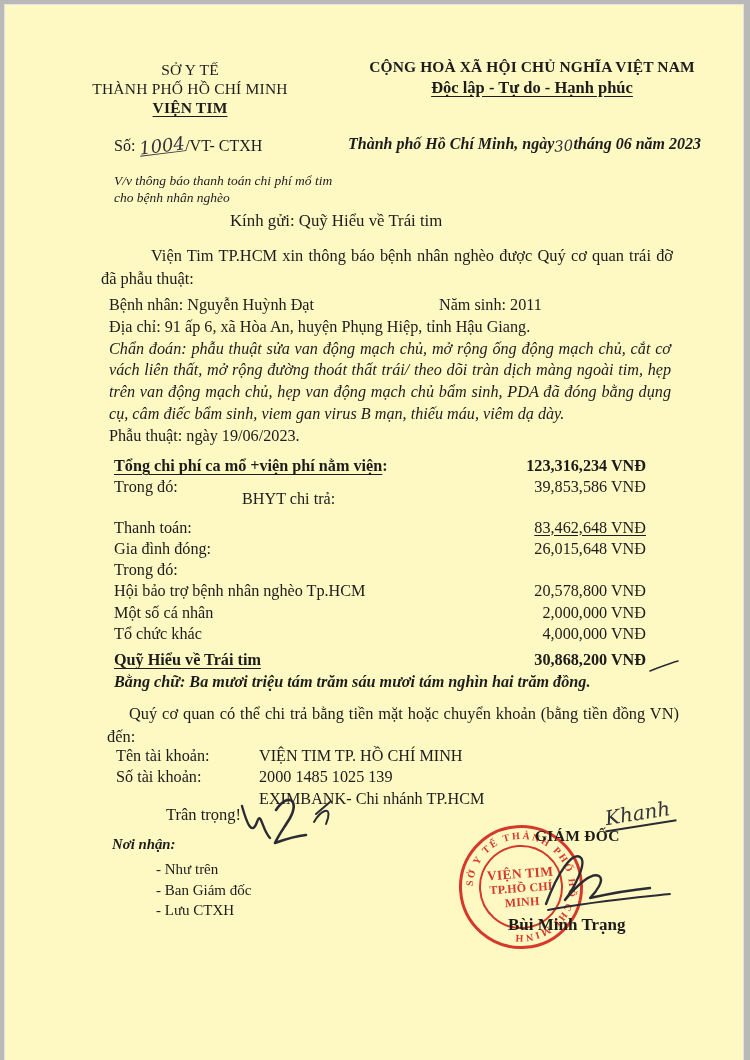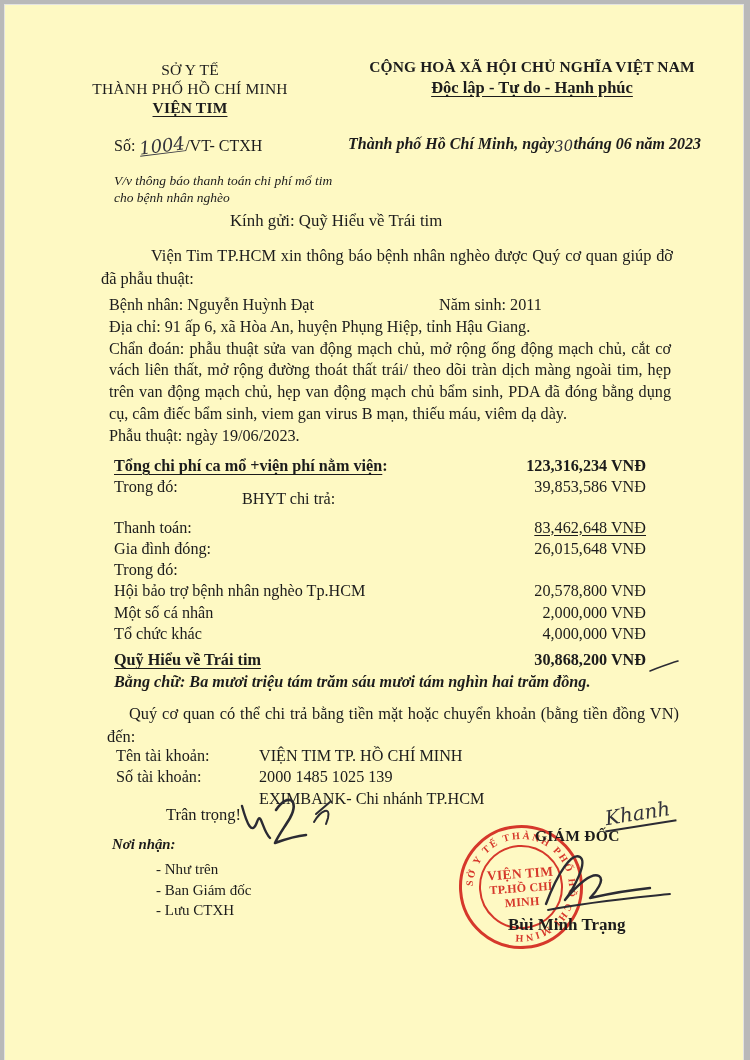--- a/index.html
+++ b/index.html
@@ -41,21 +41,21 @@
   .subject{left:110px;top:169px;width:320px;font-size:13.5px;font-style:italic;line-height:16.5px;}
 
   .salutation{left:226px;top:207px;font-size:16.8px;}
 
   .intro{left:97px;top:241px;width:572px;font-size:16.4px;line-height:22.5px;text-align:justify;text-indent:50px;}
 
   
   .patient{left:105px;top:291px;width:562px;font-size:16.2px;line-height:21.8px;}
   .patient .row1{position:relative;}
   .patient .birth{position:absolute;left:330px;top:0;}
-  .diagnosis{text-align:justify;}
+  .diagnosis{text-align:justify;font-style:italic;}
 
   
   .finance{left:110px;top:452px;width:532px;font-size:16.2px;}
   .frow{display:flex;justify-content:space-between;line-height:21.3px;position:relative;}
   .frow .amt{min-width:180px;text-align:right;white-space:nowrap;}
   .lbl2{position:absolute;left:128px;top:12px;}
   .gap18{height:19px;}
   .gap4{height:5px;}
   .amt-u{text-decoration:underline;text-underline-offset:2px;}
   .words{font-size:16.2px;font-weight:bold;font-style:italic;line-height:21.5px;}
@@ -126,21 +126,21 @@
     <span>Thành phố Hồ Chí Minh, ngày</span><span class="hw hw-day">30</span><span>tháng 06 năm 2023</span>
   </div>
 
   <div class="abs subject">
     <div>V/v thông báo thanh toán chi phí mổ tim</div>
     <div>cho bệnh nhân nghèo</div>
   </div>
 
   <div class="abs salutation">Kính gửi: Quỹ Hiểu về Trái tim</div>
 
-  <div class="abs intro">Viện Tim TP.HCM xin thông báo bệnh nhân nghèo được Quý cơ quan giúp đỡ đã phẫu thuật:</div>
+  <div class="abs intro">Viện Tim TP.HCM xin thông báo bệnh nhân nghèo được Quý cơ quan trái đỡ đã phẫu thuật:</div>
 
   <div class="abs patient">
     <div class="row1">
       <span>Bệnh nhân: Nguyễn Huỳnh Đạt</span>
       <span class="birth">Năm sinh: 2011</span>
     </div>
     <div>Địa chỉ: 91 ấp 6, xã Hòa An, huyện Phụng Hiệp, tỉnh Hậu Giang.</div>
     <div class="diagnosis">Chẩn đoán: phẫu thuật sửa van động mạch chủ, mở rộng ống động mạch chủ, cắt cơ vách liên thất, mở rộng đường thoát thất trái/ theo dõi tràn dịch màng ngoài tim, hẹp trên van động mạch chủ, hẹp van động mạch chủ bẩm sinh, PDA đã đóng bằng dụng cụ, câm điếc bẩm sinh, viem gan virus B mạn, thiếu máu, viêm dạ dày.</div>
     <div>Phẫu thuật: ngày 19/06/2023.</div>
   </div>

